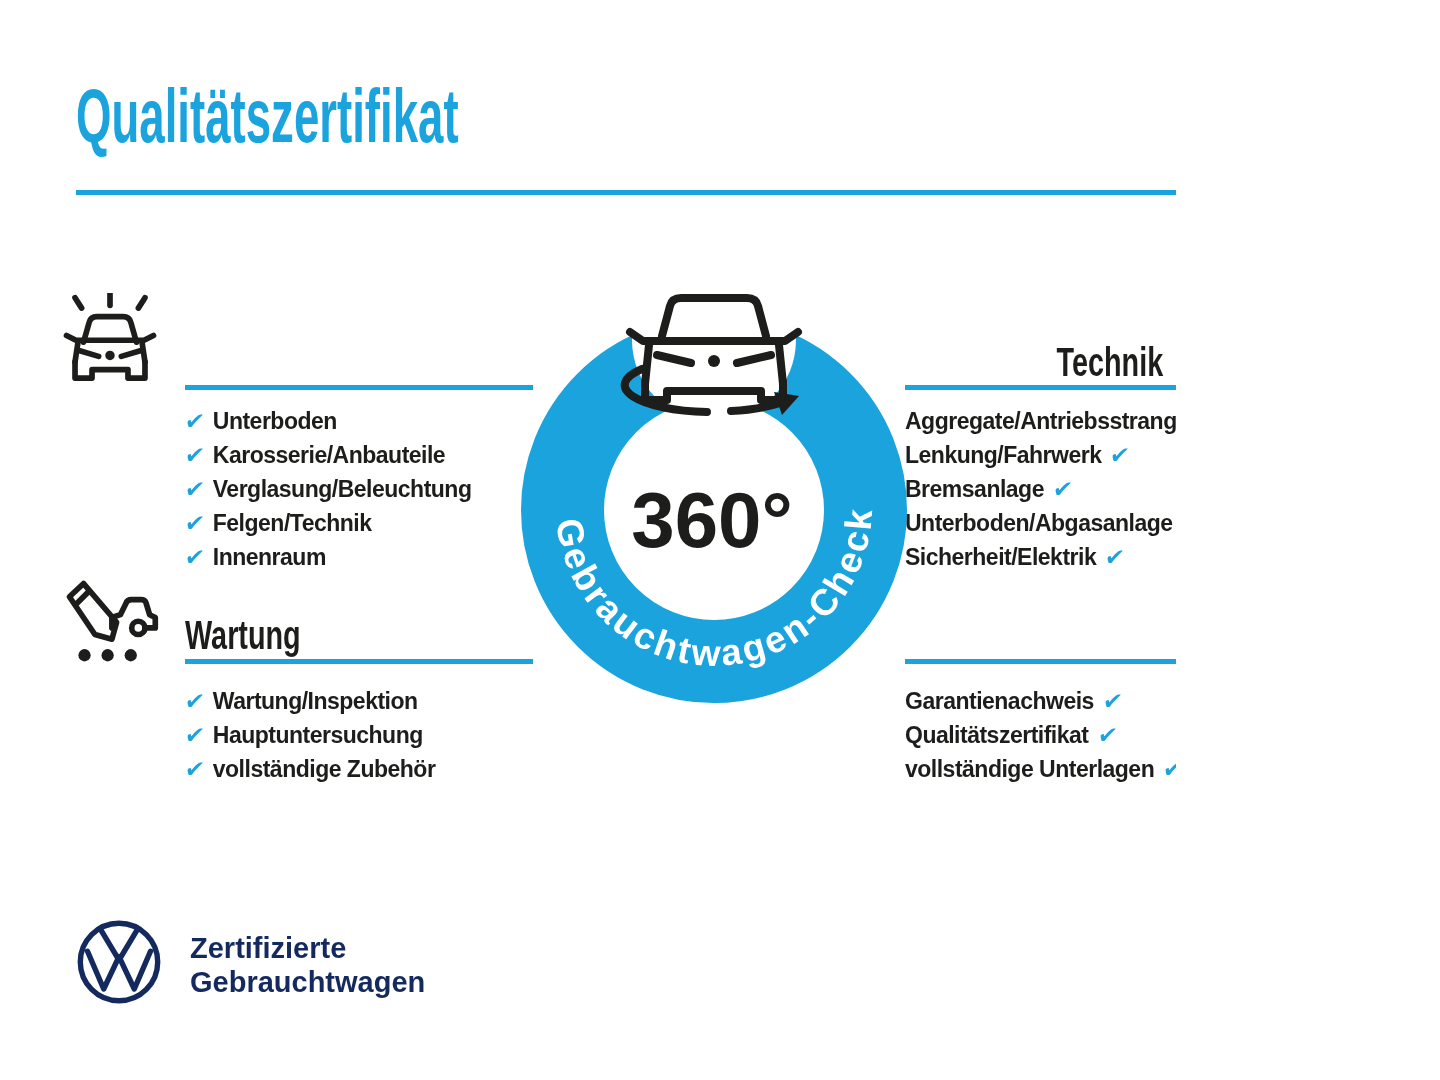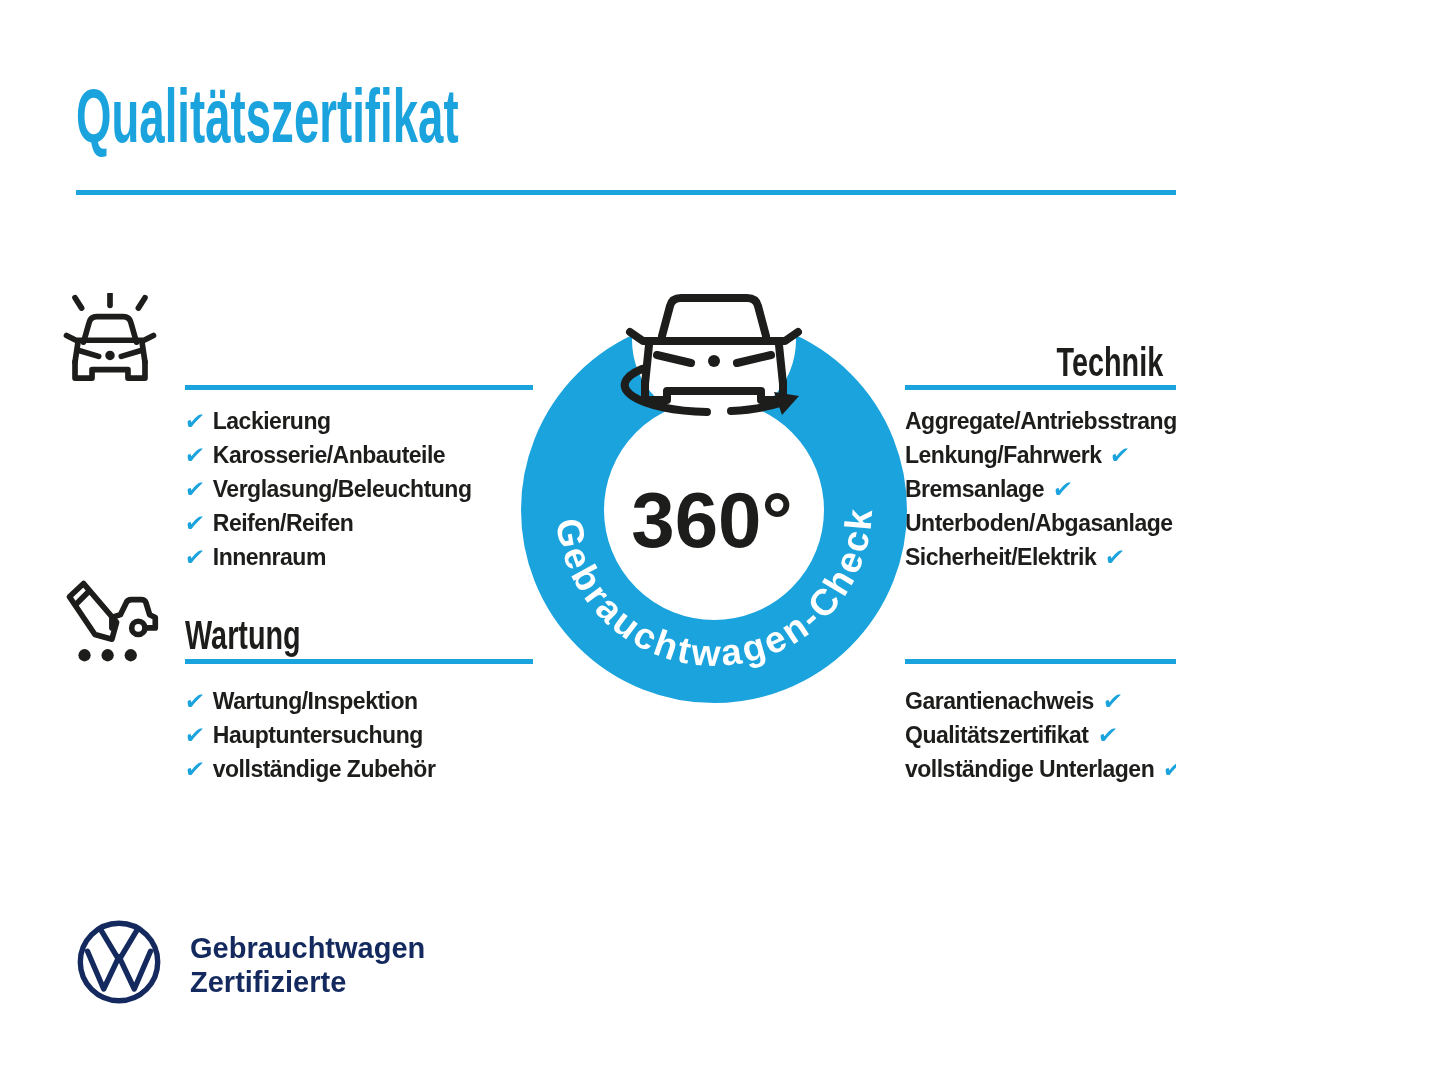--- a/index.html
+++ b/index.html
@@ -129,33 +129,33 @@
 
   <div class="sec-head right h-top">
     <span class="cond">Technik</span></div>
   <div class="sec-rule r-right r-top"></div>
 
   <div class="sec-rule r-right r-bottom"></div>
 
   <div class="list l-left l-top">
       <div class="row left">
         <span class="check">✔</span>
-        <span>Lackierung</span>
+        <span>Unterboden</span>
       </div>
       <div class="row left">
         <span class="check">✔</span>
         <span>Karosserie/Anbauteile</span>
       </div>
       <div class="row left">
         <span class="check">✔</span>
         <span>Verglasung/Beleuchtung</span>
       </div>
       <div class="row left">
         <span class="check">✔</span>
-        <span>Reifen/Reifen</span>
+        <span>Felgen/Technik</span>
       </div>
       <div class="row left">
         <span class="check">✔</span>
         <span>Innenraum</span>
       </div>
     </div>
   <div class="list l-left l-bottom">
       <div class="row left">
         <span class="check">✔</span>
         <span>Wartung/Inspektion</span>
@@ -237,17 +237,17 @@
   </svg>
 
   <div class="icon vw-logo">
     <svg width="90" height="90" viewBox="0 0 100 100">
       <circle class="navy-stroke" cx="50" cy="50" r="43" stroke-width="6"></circle>
       <path class="navy-stroke" stroke-width="6" d="M 29,13 L 50,48 L 71,13"></path>
       <path class="navy-stroke" stroke-width="6" d="M 15,38 L 33,80 L 50,44 L 67,80 L 85,38"></path>
     </svg>
   </div>
   <div class="brand-text">
+    <div>Zertifizierte</div>
     <div>Gebrauchtwagen</div>
-    <div>Zertifizierte</div>
   </div>
 
 </div>
 
 </body></html>

